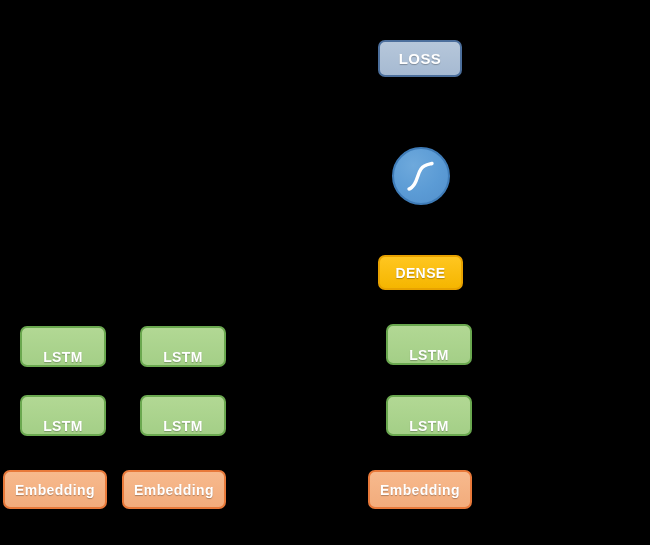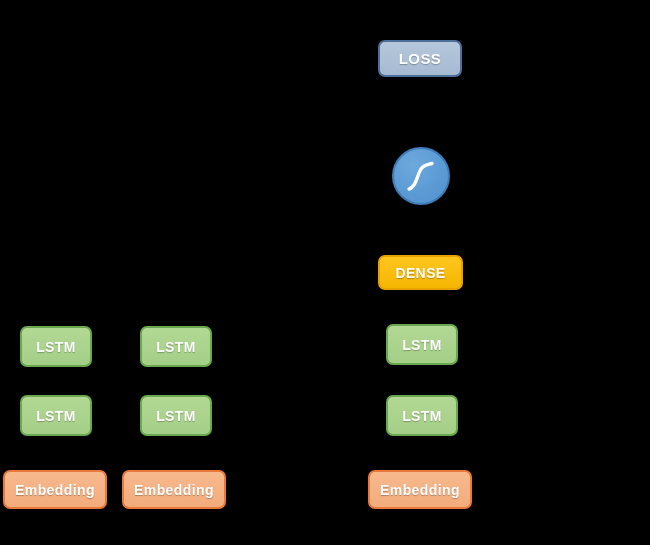--- a/index.html
+++ b/index.html
@@ -55,25 +55,26 @@
     top: 227px;
     width: 85px;
     height: 35px;
     background: linear-gradient(180deg, #ffc620 0%, #f5b600 100%);
     border: 2px solid #e8a200;
     font-size: 14px;
   }
 
   
   .node--lstm {
-    width: 72px;
+    width: 86px;
     height: 41px;
     background: linear-gradient(180deg, #b2d894 0%, #a4cf87 100%);
     border: 2px solid #6aa84f;
     font-size: 14px;
+    align-items: flex-end;
   }
 
   
   .node--embedding {
     width: 104px;
     height: 39px;
     background: linear-gradient(180deg, #f7b98d 0%, #f2ac7c 100%);
     border: 2px solid #e8793a;
     font-size: 14px;
   }

